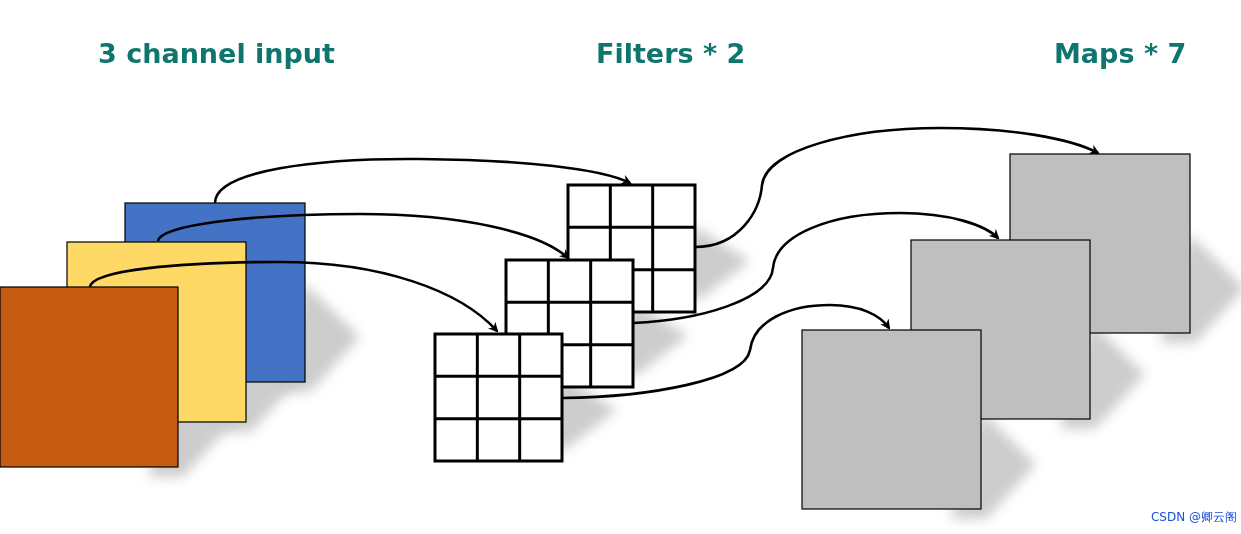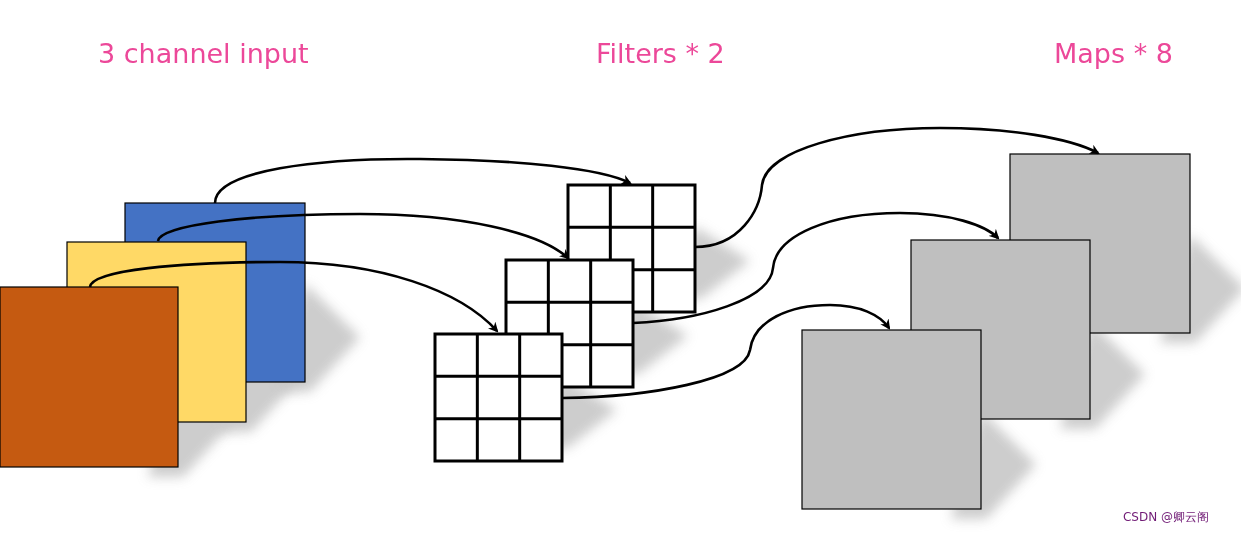--- a/index.html
+++ b/index.html
@@ -1,29 +1,29 @@
 <!DOCTYPE html>
 <html><head>
   <meta charset="utf-8">
   <style>
     html, body { margin: 0; padding: 0; background: #ffffff; }
     body { width: 1241px; height: 534px; position: relative; overflow: hidden; font-family: "DejaVu Sans", sans-serif; }
-    .title { position: absolute; top: 38px; font-family: "DejaVu Sans", sans-serif; font-weight: normal; font-size: 27px; color: #ec4899; white-space: nowrap; letter-spacing: 0px; }
+    .title { position: absolute; top: 38px; font-family: "DejaVu Sans", sans-serif; font-weight: bold; font-size: 27px; color: #0f766e; white-space: nowrap; letter-spacing: 0px; }
     #t-input { left: 98px; }
     #t-filters { left: 596px; }
     #t-maps { left: 1054px; }
     svg#diagram { position: absolute; left: 0; top: 0; }
-    .watermark { position: absolute; right: 32px; top: 509px; font-family: "DejaVu Sans", sans-serif; font-size: 12px; color: #701a75; }
+    .watermark { position: absolute; right: 4px; top: 509px; font-family: "DejaVu Sans", sans-serif; font-size: 12px; color: #1d4ed8; }
   </style>
 </head>
 <body>
 
 <div class="title" id="t-input">3 channel input</div>
 <div class="title" id="t-filters">Filters * 2</div>
-<div class="title" id="t-maps">Maps * 8</div>
+<div class="title" id="t-maps">Maps * 7</div>
 
 <svg id="diagram" width="1241" height="534" viewBox="0 0 1241 534">
   <defs>
     <filter id="blur" x="-50%" y="-50%" width="200%" height="200%">
       <feGaussianBlur stdDeviation="6"></feGaussianBlur>
     </filter>
     <marker id="arrow" markerWidth="10" markerHeight="10" refX="8" refY="5" orient="auto" markerUnits="userSpaceOnUse">
       <path d="M0,0 L10,5 L0,10 L3,5 z" fill="#000"></path>
     </marker>
   </defs>

